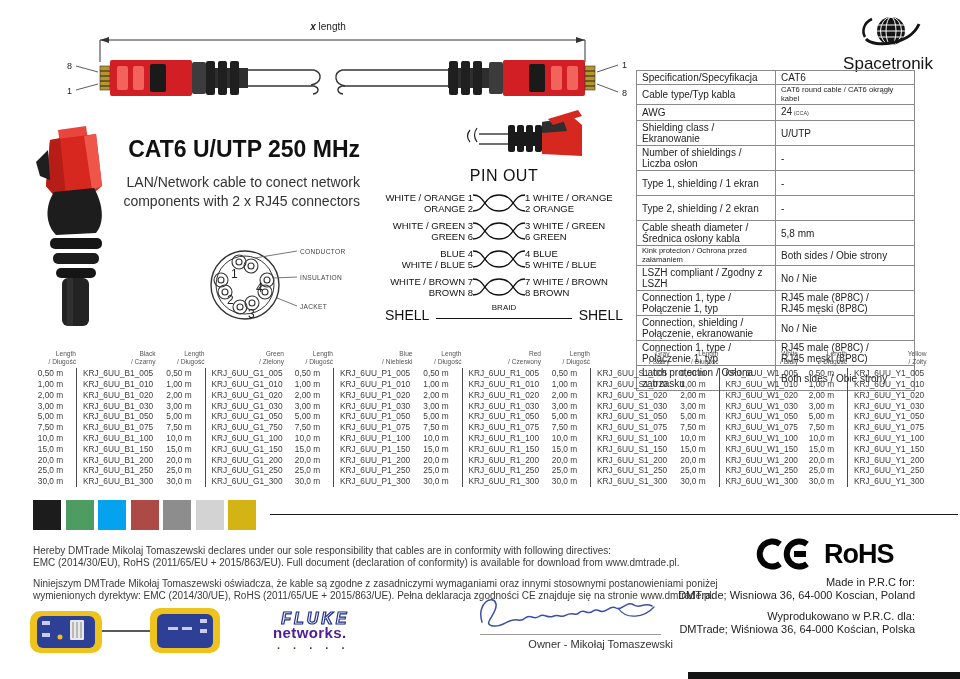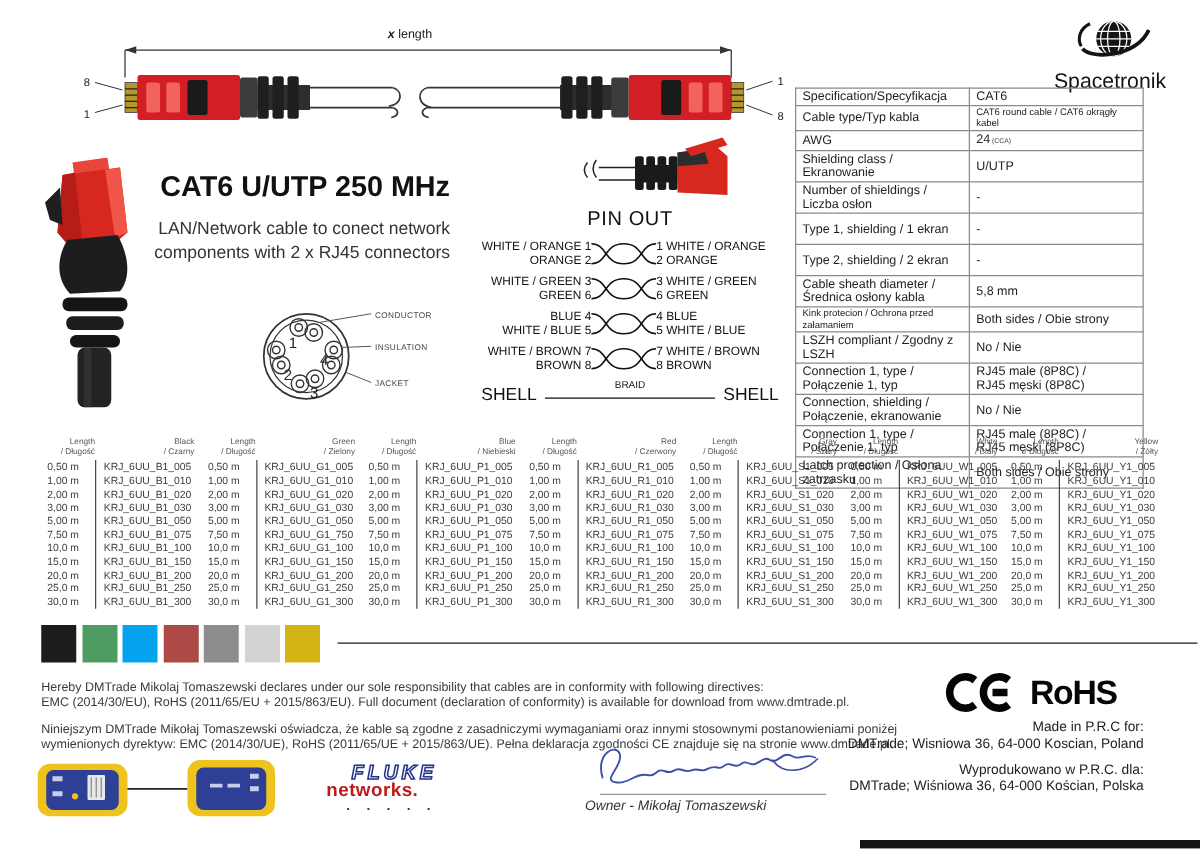--- a/index.html
+++ b/index.html
@@ -67,27 +67,27 @@
   .rohs{font-size:27px;font-weight:bold;color:#050505;letter-spacing:-1px;}
 
   
   .madein{right:45px;top:576px;text-align:right;font-size:11px;line-height:13px;color:#222;}
   .madein .gap{height:8px;}
 
   
   .fluke-logo{left:243px;top:610px;}
   .fluke-top{font-size:16px;font-weight:800;font-style:italic;letter-spacing:3px;color:#fff;
              -webkit-text-stroke:1.2px #24338c;text-shadow:0 0 1px #24338c;text-align:right;}
-  .fluke-bottom{margin:-4px 0 0 18px;color:#b91c1c;font-weight:bold;font-size:15px;letter-spacing:.4px;}
+  .fluke-bottom{margin:-4px 0 0 30px;color:#4c1d95;font-weight:bold;font-size:15px;letter-spacing:.4px;}
   .fluke-dots{margin:-2px 0 0 34px;color:#24338c;font-size:11px;font-weight:bold;letter-spacing:5px;}
 
   
   .sig{left:468px;top:592px;width:205px;}
   .sig-line{margin:0 12px;border-top:1px solid #999;}
-  .sig-caption{text-align:left;font-size:11px;color:#333;margin-top:3px;font-style:italic;}
+  .sig-caption{text-align:right;font-size:11px;color:#333;margin-top:3px;}
 
   .bottom-bar{left:688px;top:672px;width:272px;height:7px;background:#141414;}
 </style>
 </head>
 <body>
 
 <div class="page">
 
   <svg class="abs" style="left:60px;top:14px;" width="575" height="105" viewBox="0 0 575 105">
     <text x="268" y="16" font-size="10" text-anchor="middle" fill="#222">

